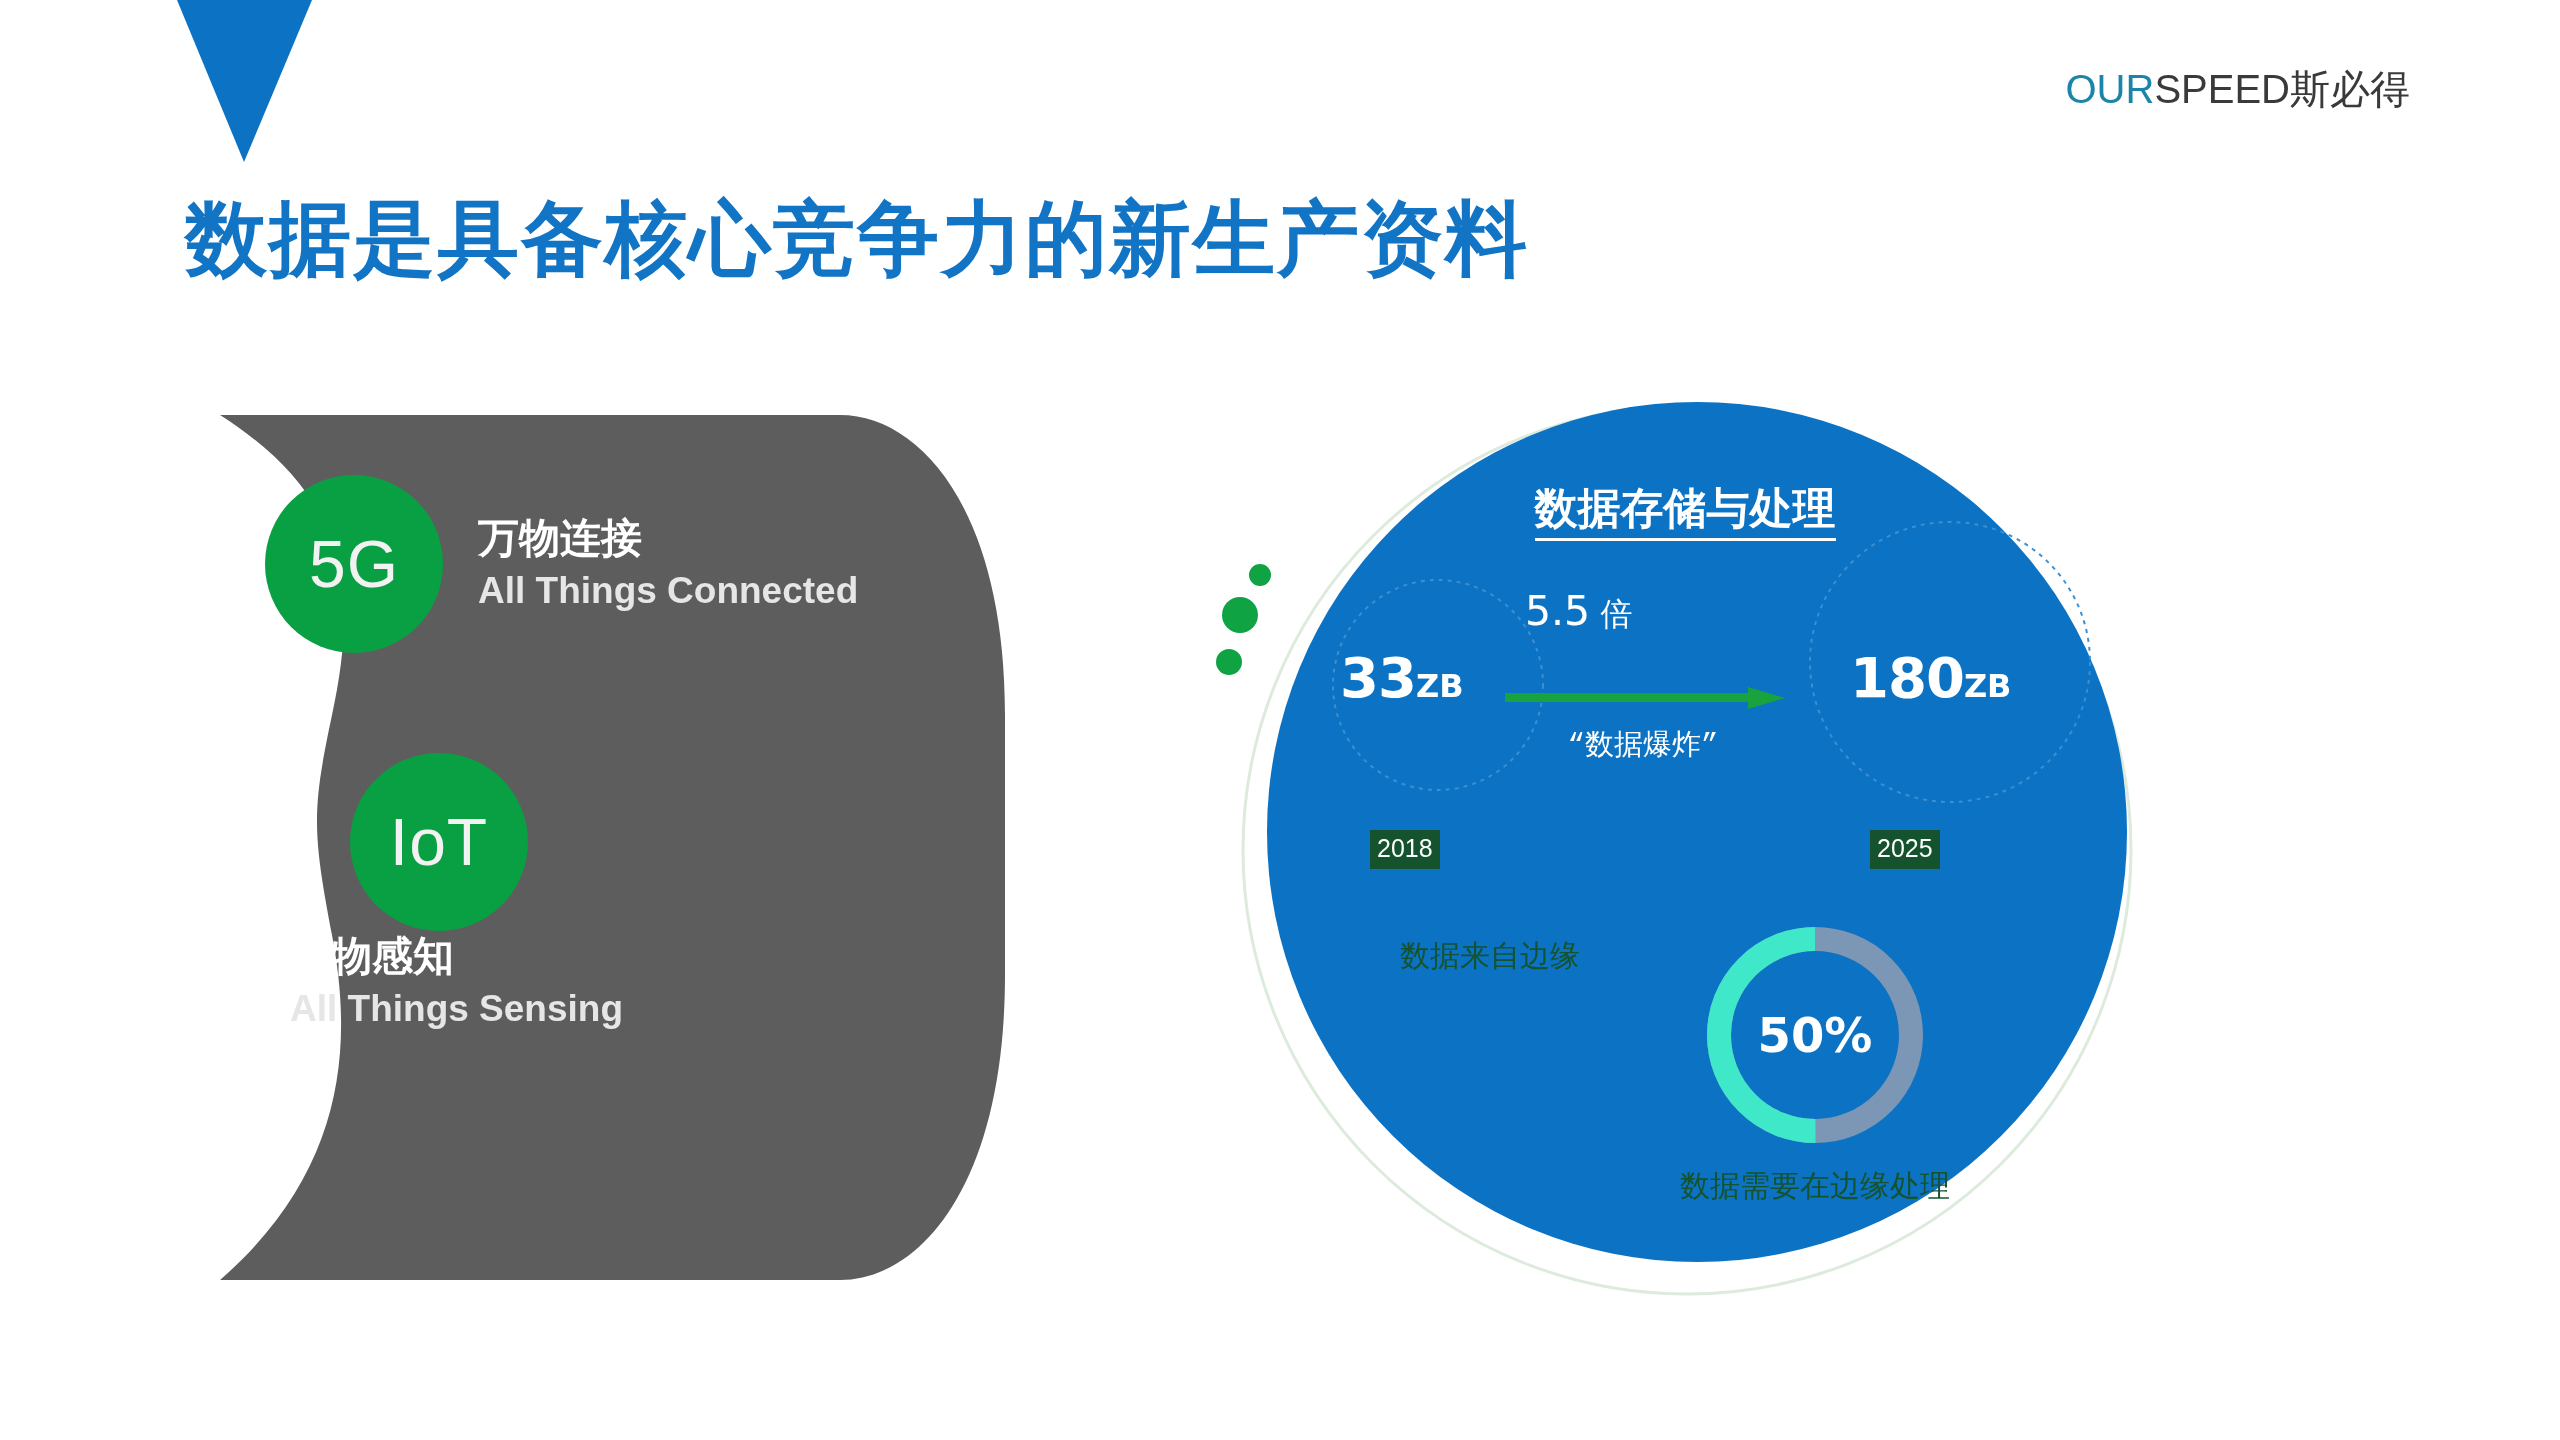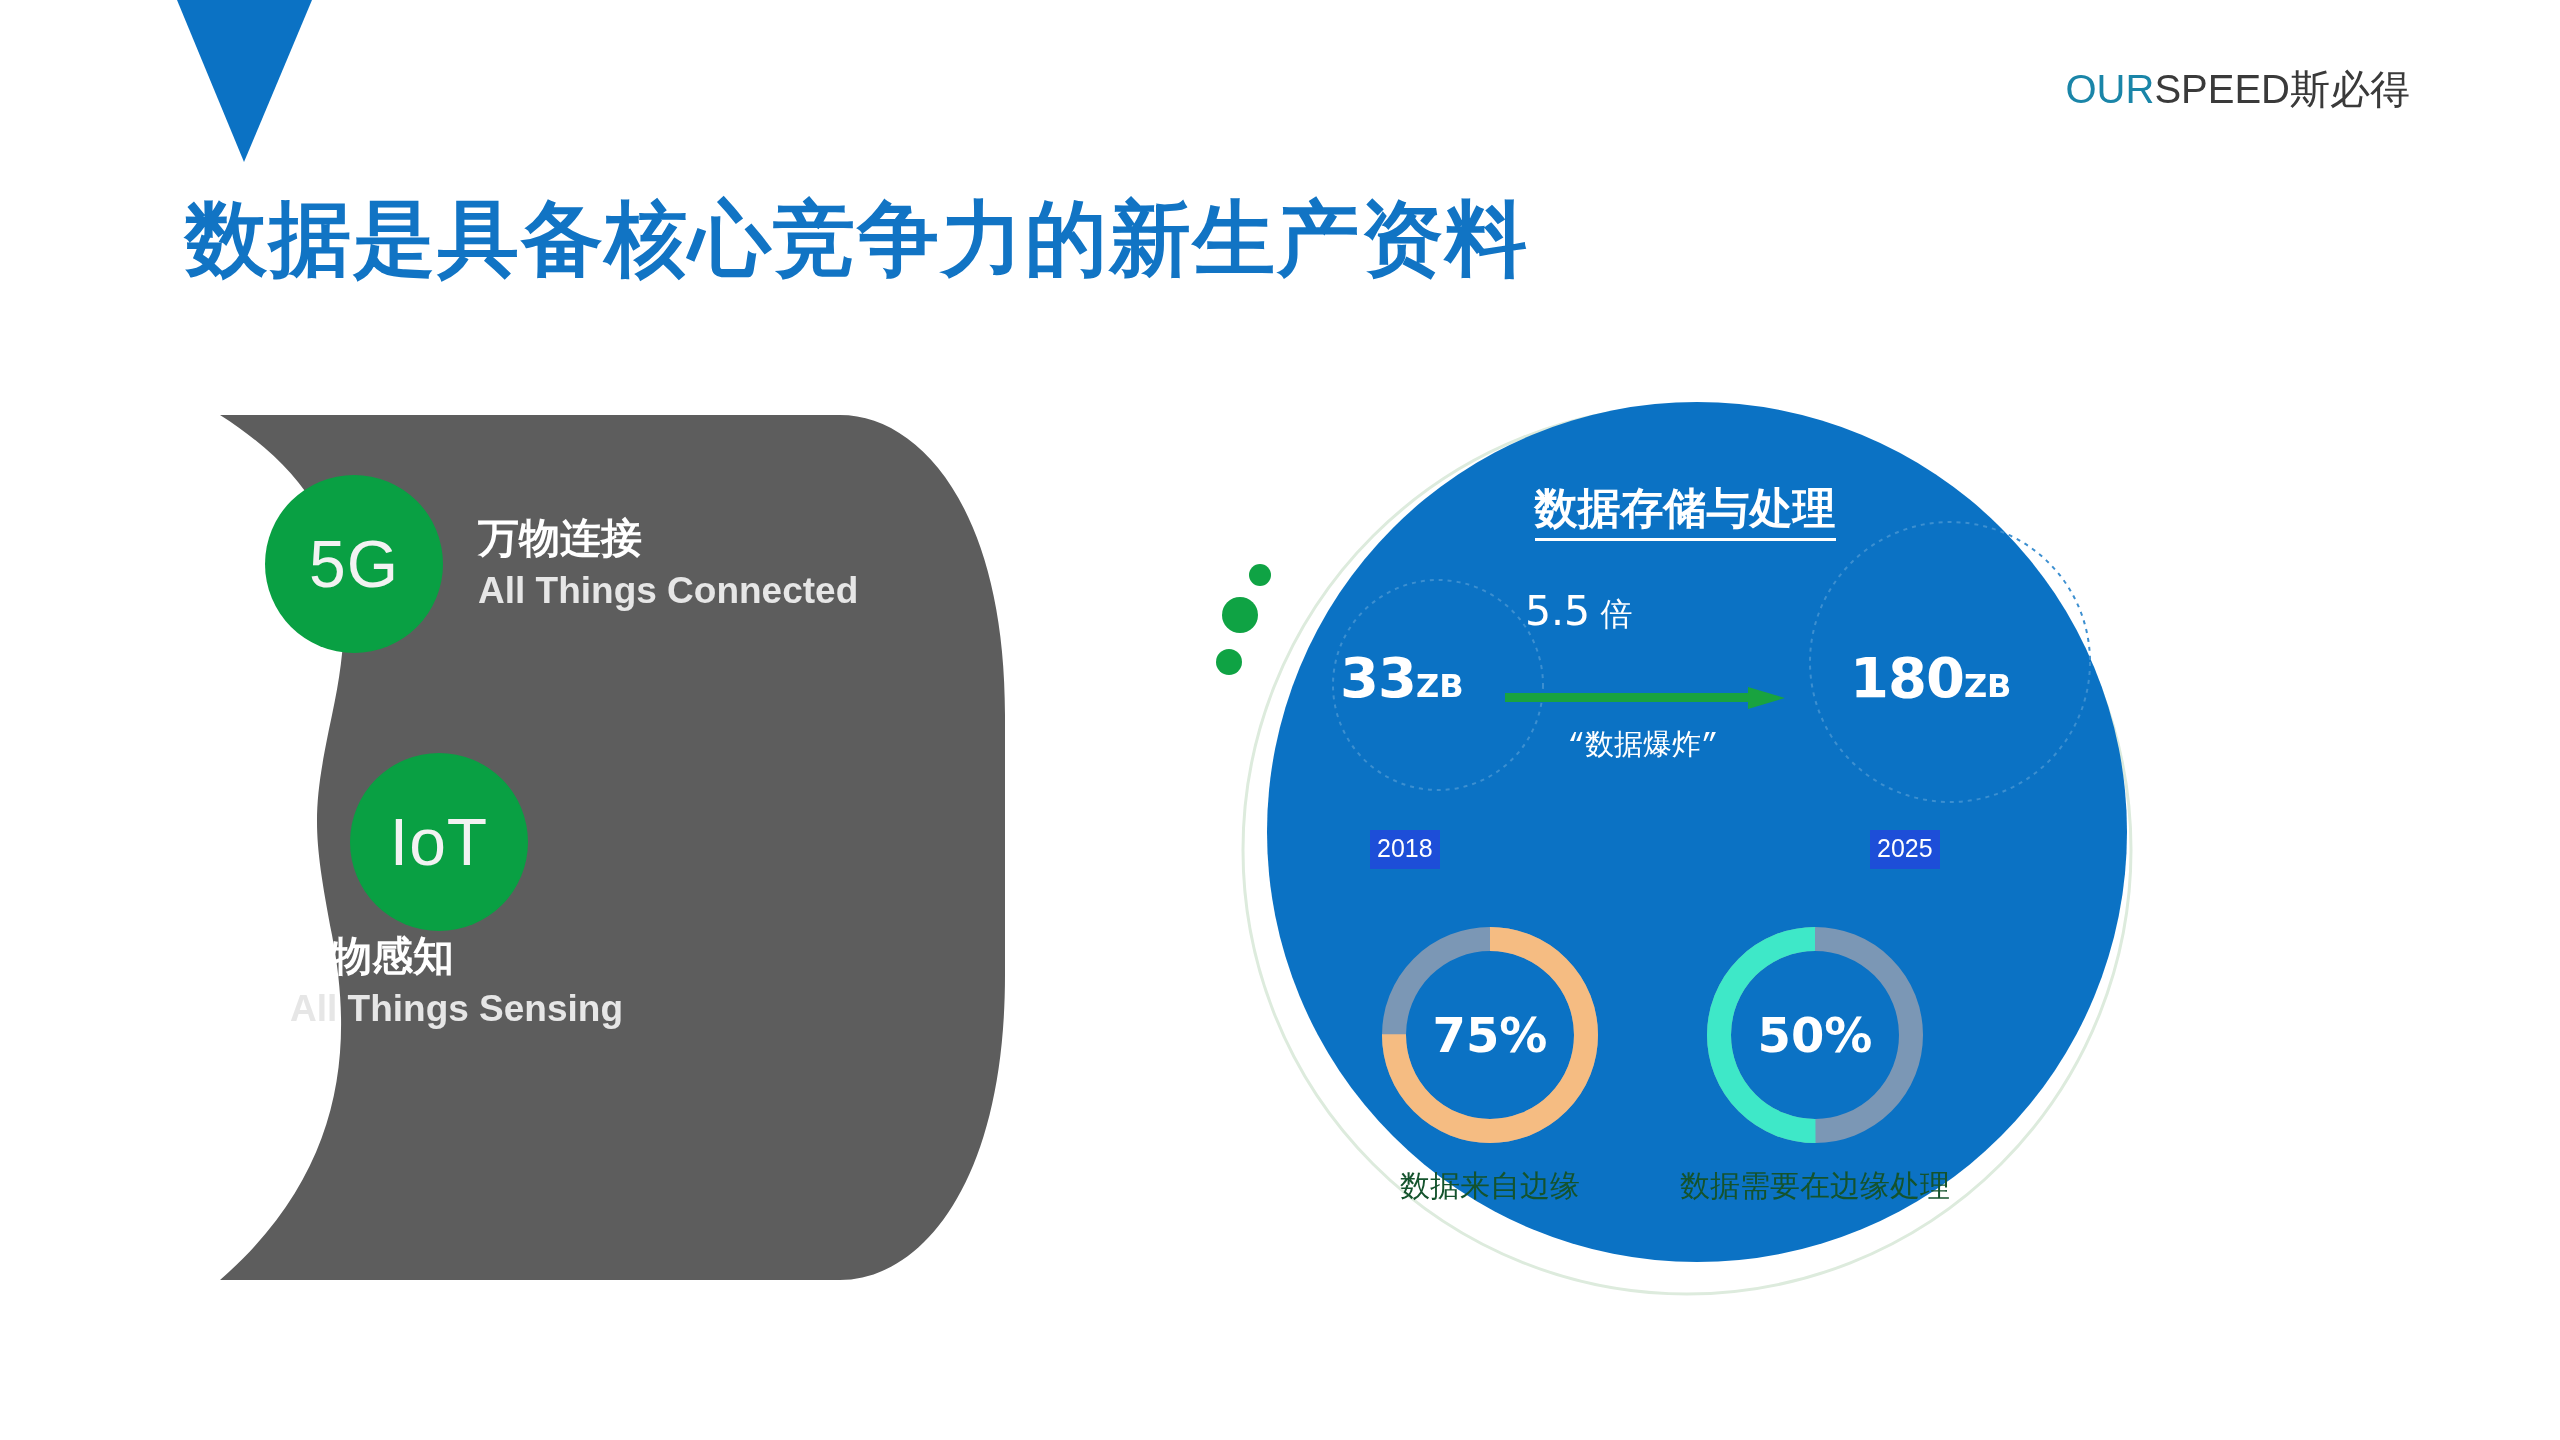--- a/index.html
+++ b/index.html
@@ -109,21 +109,21 @@
   .multiplier .cn{font-size:32px;font-weight:400;}
 
   .arrow-wrap{position:absolute;left:290px;top:72px;width:280px;height:22px;}
   .explode{
     position:absolute;left:258px;top:110px;width:340px;text-align:center;
     color:#fff;font-size:29px;white-space:nowrap;
     font-family:Liberation Mono, monospace;
   }
 
   .year-badge{
-    position:absolute;background:#1d4ed8;color:#fff;
+    position:absolute;background:#14532d;color:#fff;
     font-size:25px;line-height:1;padding:6px 7px 8px 7px;
     font-family:"Liberation Sans","DejaVu Sans",sans-serif;
   }
   .year-2018{left:155px;top:430px;}
   .year-2025{left:655px;top:430px;}
 
   .donuts{position:absolute;left:0;top:520px;width:940px;height:300px;}
   .donut-block{position:absolute;width:290px;text-align:center;}
   .donut-1{left:130px;}
   .donut-2{left:455px;}
@@ -236,27 +236,20 @@
 
         <div class="explode">“数据爆炸”</div>
       </div>
 
       <div class="year-badge year-2018">2018</div>
       <div class="year-badge year-2025">2025</div>
 
       <div class="donuts">
 
         <div class="donut-block donut-1">
-          <div class="donut-svg">
-            <svg width="230" height="230" viewBox="0 0 230 230" xmlns="http://www.w3.org/2000/svg" aria-hidden="true">
-              <circle cx="115" cy="115" r="96" fill="none" stroke="#7B97B5" stroke-width="24"></circle>
-              <circle cx="115" cy="115" r="96" fill="none" stroke="#F5BC82" stroke-width="24" stroke-dasharray="452.4 603.2" transform="rotate(-90 115 115)"></circle>
-            </svg>
-            <div class="donut-center">75%</div>
-          </div>
           <div class="donut-label">数据来自边缘</div>
         </div>
 
         <div class="donut-block donut-2">
           <div class="donut-svg">
             <svg width="230" height="230" viewBox="0 0 230 230" xmlns="http://www.w3.org/2000/svg" aria-hidden="true">
               <circle cx="115" cy="115" r="96" fill="none" stroke="#7B97B5" stroke-width="24"></circle>
               <circle cx="115" cy="115" r="96" fill="none" stroke="#3EE8C8" stroke-width="24" stroke-dasharray="301.6 603.2" transform="rotate(-90 115 115) scale(1,-1) translate(0,-230)"></circle>
             </svg>
             <div class="donut-center">50%</div>

